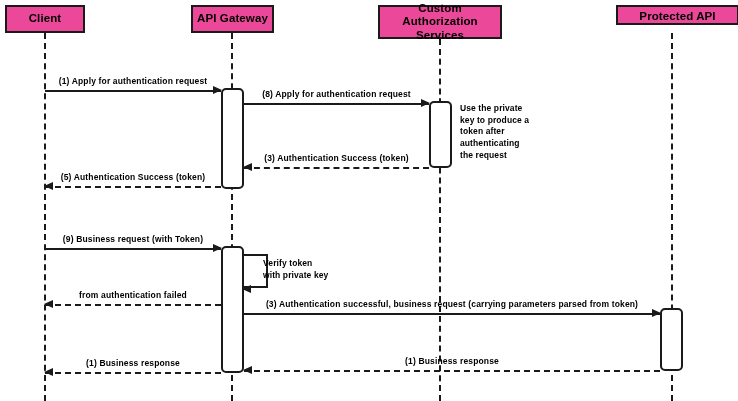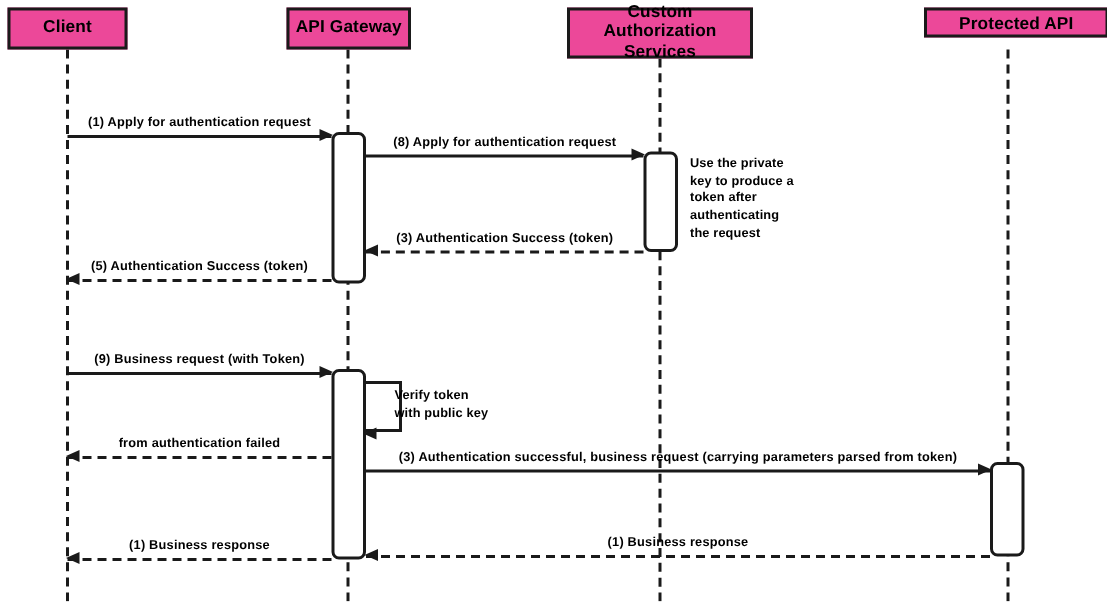--- a/index.html
+++ b/index.html
@@ -175,21 +175,21 @@
     <div class="line"></div>
     <div class="arrow-right"></div>
     <div class="label">(9) Business request (with Token)</div>
   </div>
 
   <div class="selfmsg" style="left:244px; top:254px; width:24px; height:34px;">
     <div class="arrow-left"></div>
   </div>
   <div class="note" style="left:263px; top:258px; width:86px;">
     <div>Verify token</div>
-    <div>with public key</div>
+    <div>with private key</div>
   </div>
 
   <div class="msg dashed" style="left:45px; top:304px; width:176px;">
     <div class="line"></div>
     <div class="arrow-left"></div>
     <div class="label">from authentication failed</div>
   </div>
 
   <div class="msg" style="left:244px; top:313px; width:416px;">
     <div class="line"></div>

